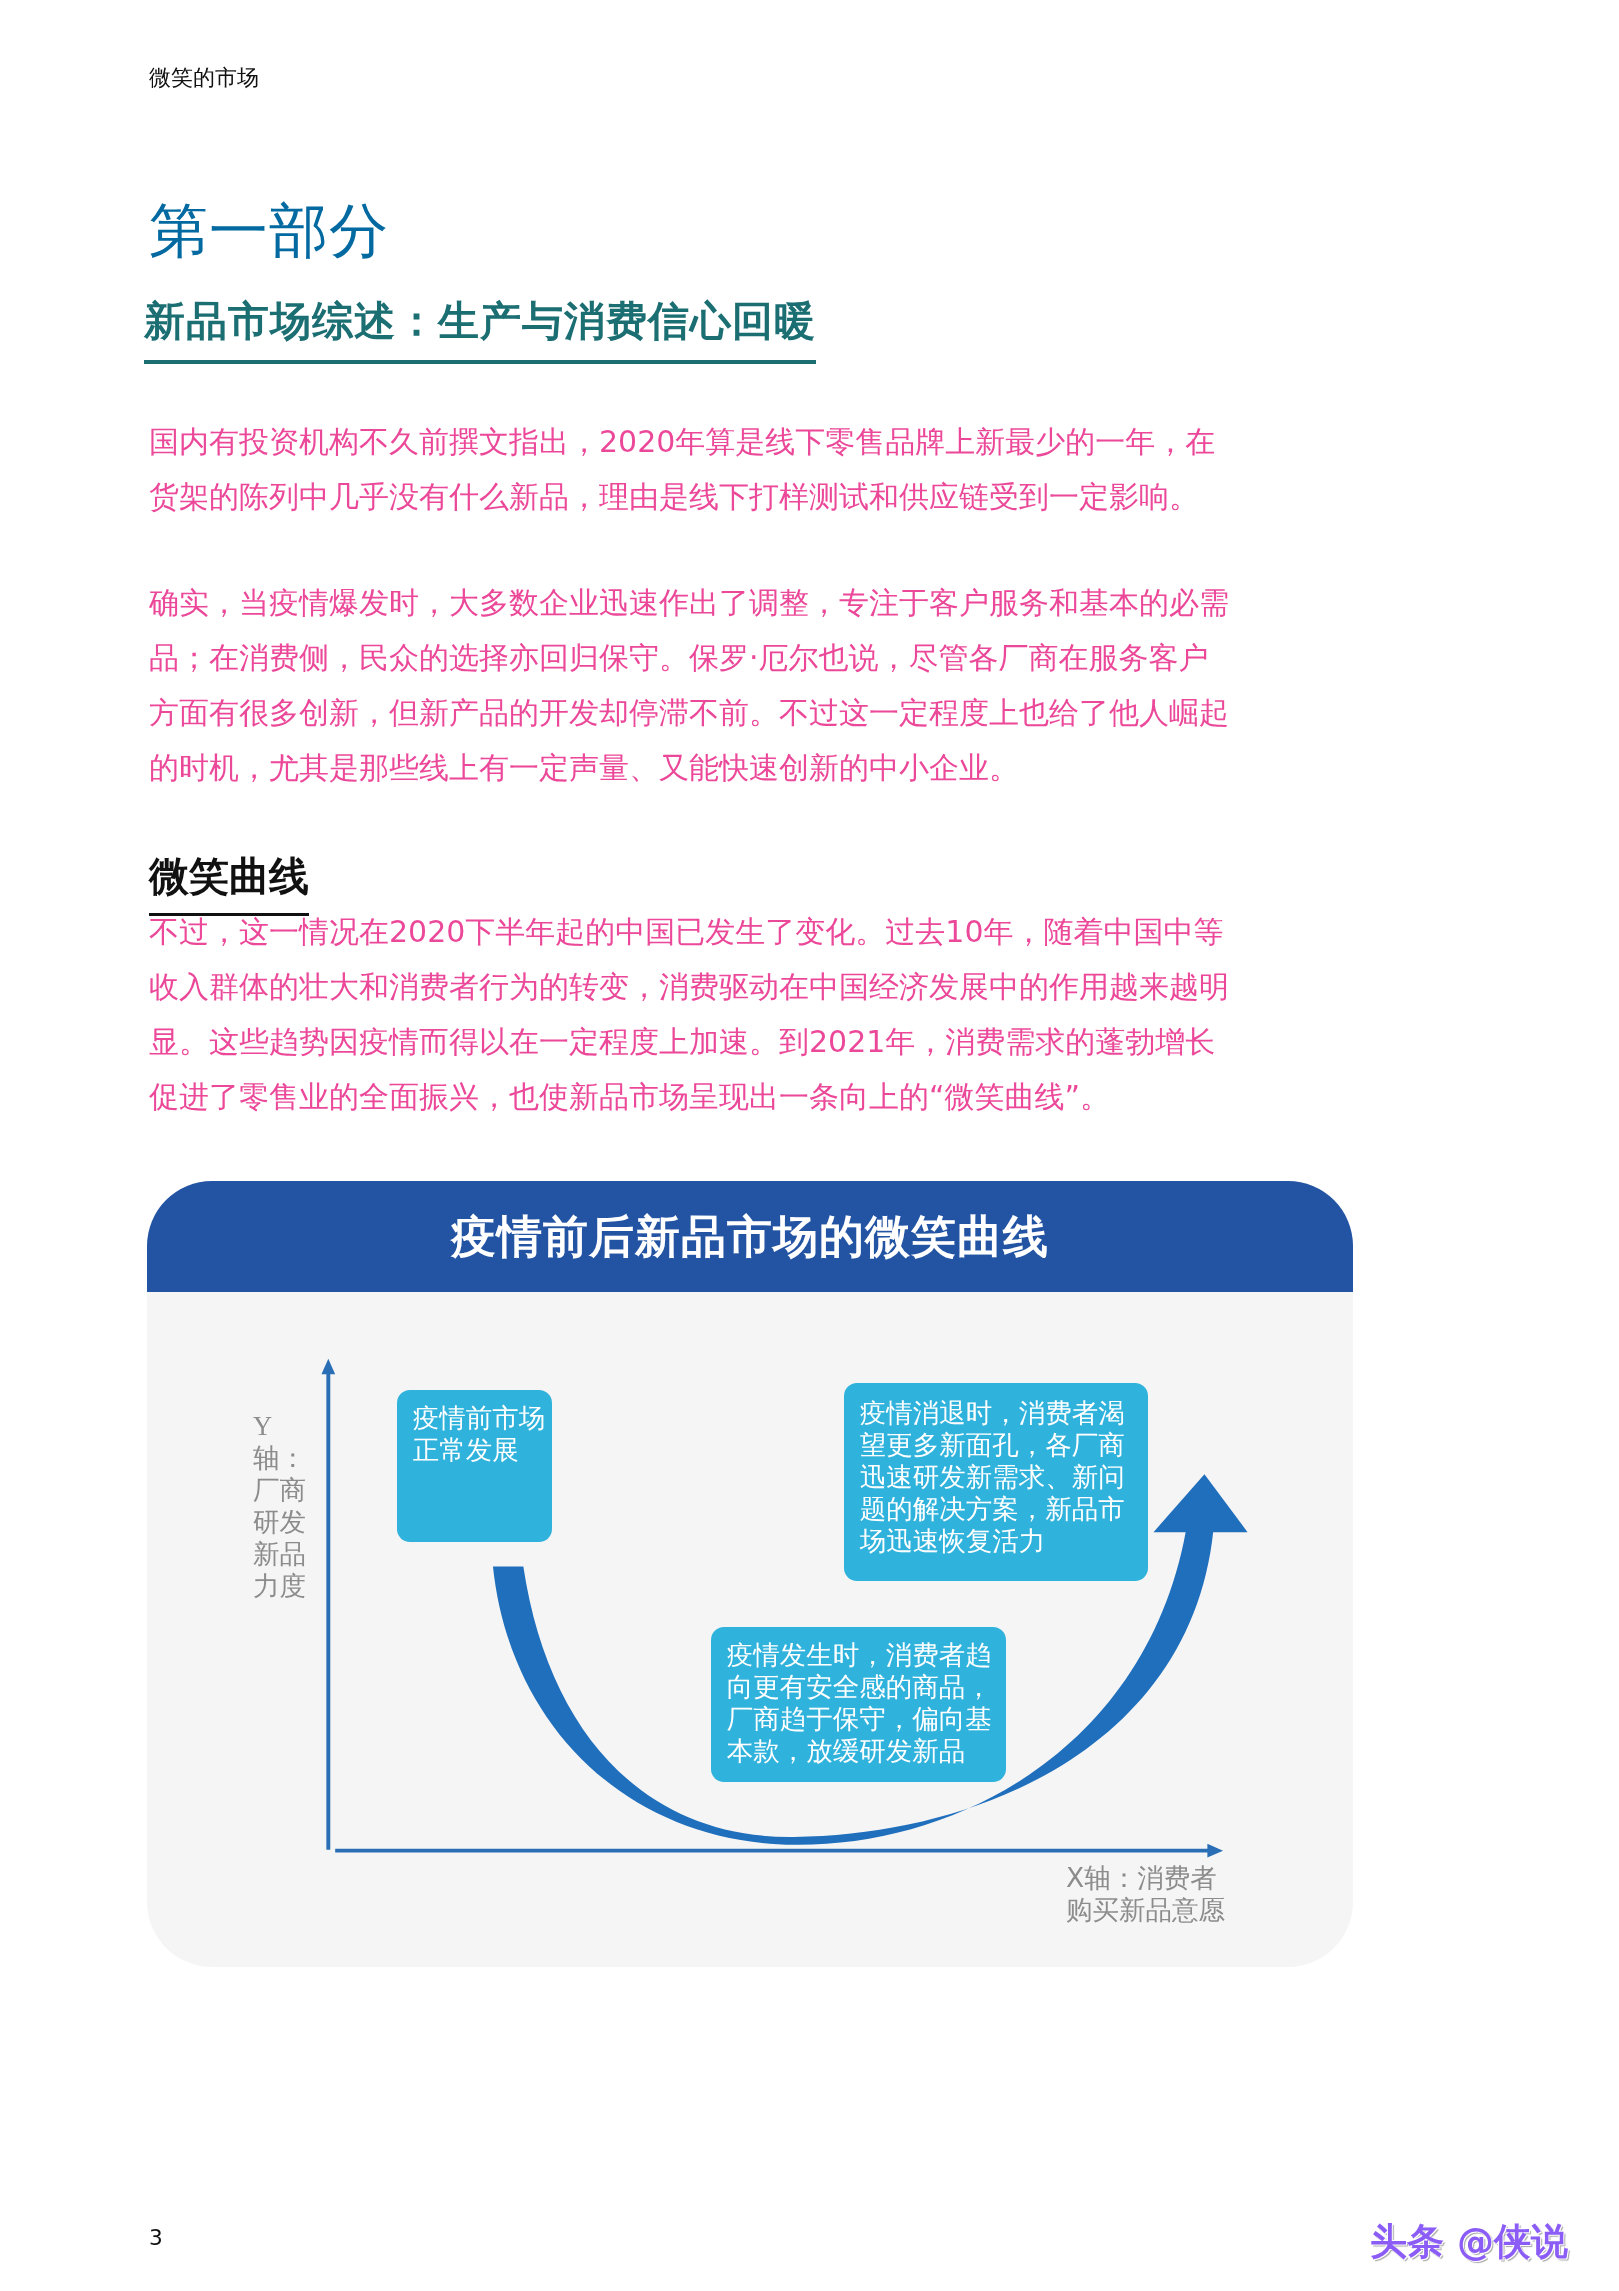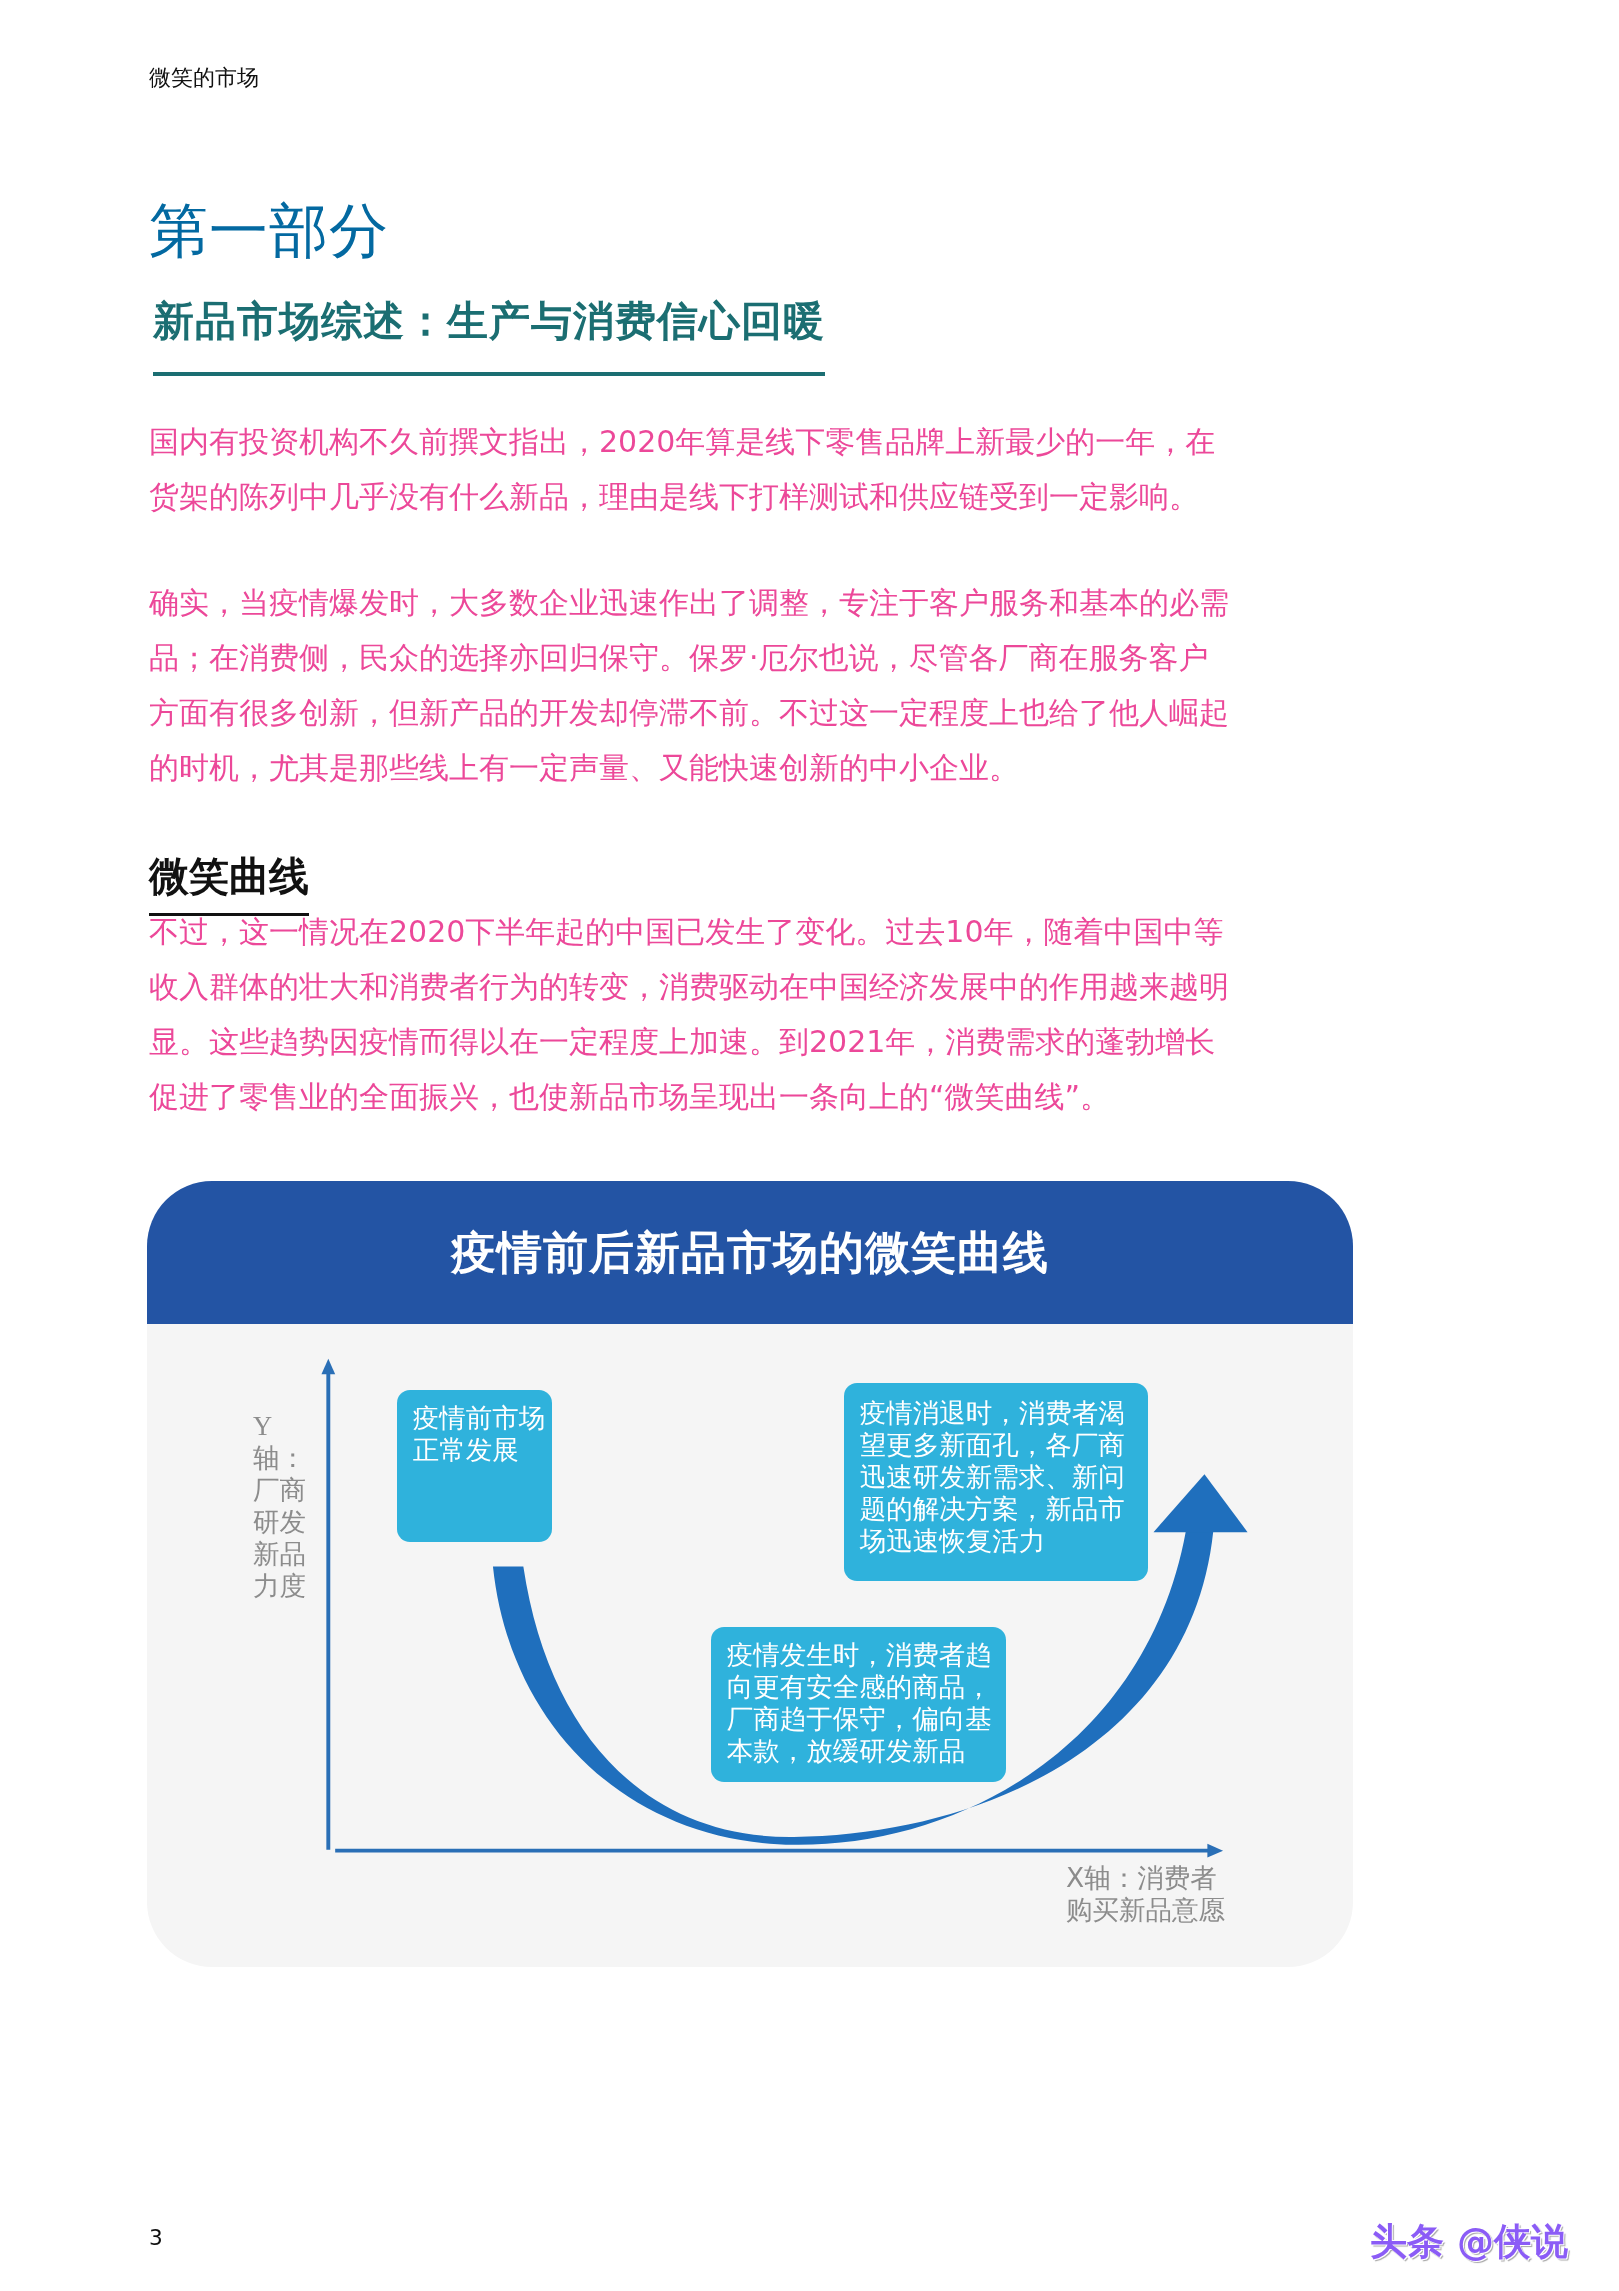--- a/index.html
+++ b/index.html
@@ -1,33 +1,33 @@
 <!DOCTYPE html>
 <html><head>
 <meta charset="utf-8">
 <style>
   html, body { margin:0; padding:0; background:#ffffff; }
   body { width:1619px; height:2292px; position:relative; overflow:hidden;
          font-family:"DejaVu Sans","Liberation Sans",sans-serif; color:#1a1a1a; }
   .abs { position:absolute; }
   .running-header { left:149px; top:63px; font-size:22px; color:#111; }
   .part-title { left:149px; top:192px; font-size:59px; font-weight:normal; color:#0369a1; letter-spacing:1px; }
-  .section-title { left:153px; top:294px; font-size:41px; font-weight:bold; color:#1b6e72;
-                   padding-bottom:23px; border-bottom:4.9px solid #1b6e72; white-space:nowrap; letter-spacing:1px; }
+  .section-title { left:144px; top:294px; font-size:41px; font-weight:bold; color:#1b6e72;
+                   padding-bottom:11px; border-bottom:4.9px solid #1b6e72; white-space:nowrap; letter-spacing:1px; }
   .para { left:149px; width:1186px; font-size:30px; line-height:55px; color:#ec4899; text-align:justify; }
   .para .line { display:block; white-space:nowrap; }
   .p1 { top:414px; }
   .p2 { top:575px; }
   .subhead { left:149px; top:849px; font-size:40px; font-weight:bold; color:#111;
              padding-bottom:9px; border-bottom:3.9px solid #111; }
   .p3 { top:904px; }
 
   .card { left:147px; top:1181px; width:1206px; height:786px; background:#f5f5f5;
           border-radius:65px 65px 65px 65px; overflow:hidden; }
-  .card-header { position:absolute; left:0; top:0; width:100%; height:143px; background:#2354a4;
+  .card-header { position:absolute; left:0; top:0; width:100%; height:111px; background:#2354a4;
                  display:flex; align-items:center; justify-content:center; }
   .card-title { color:#ffffff; font-size:45px; font-weight:bold; letter-spacing:1px; }
 
   .diagram-svg { position:absolute; left:0; top:0; }
   .axis-label { color:#8c8c8c; font-size:26.5px; line-height:32px; }
   .y-label { left:253px; top:1410px; width:59px;font-family:Liberation Serif, serif; }
   .x-label { left:1066px; top:1862px; white-space:nowrap; }
   .box { background:#2fb2dc; color:#ffffff; border-radius:13px; font-size:26.5px; line-height:32px;
          padding:13.7px 11.8px 9.8px 15.7px; box-sizing:border-box; }
   .box .line { display:block; white-space:nowrap; }

